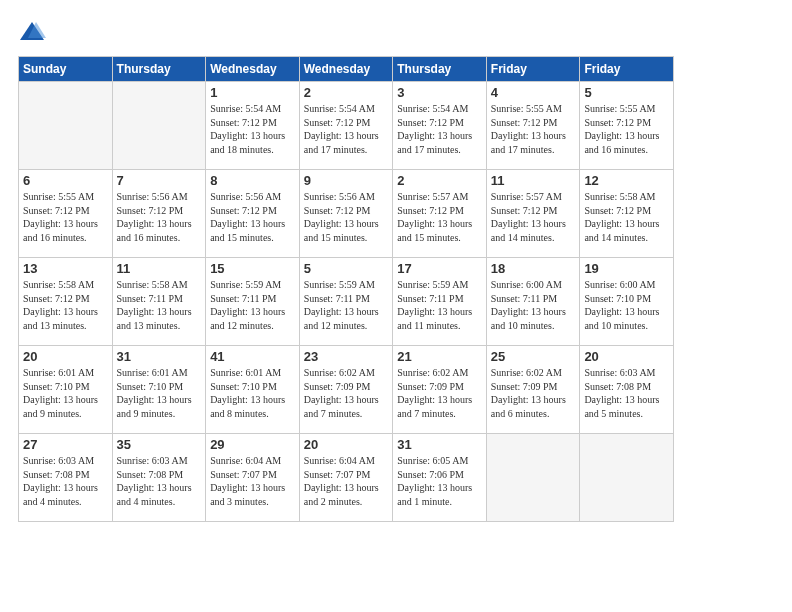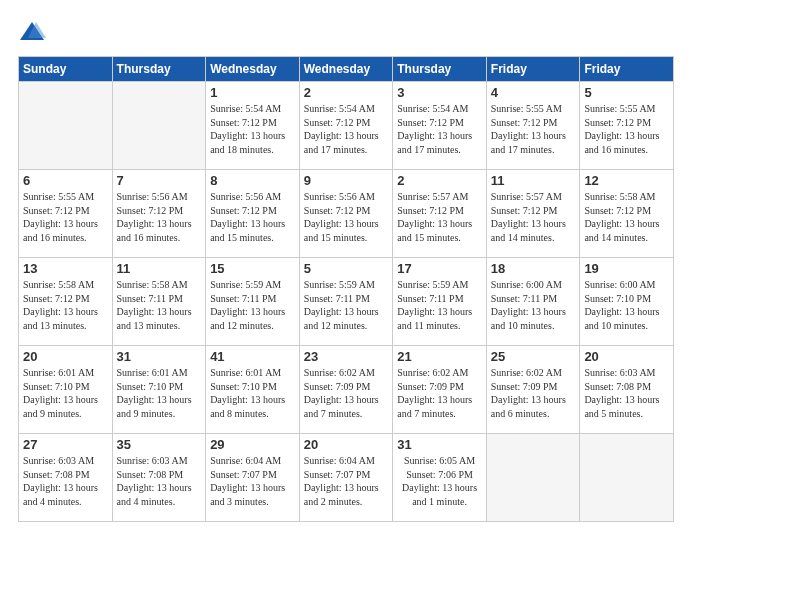--- a/index.html
+++ b/index.html
@@ -339,21 +339,21 @@
           </td>
           <td>
             <span class="day-num">20</span>
             <div class="day-info" style="white-space: pre-line;">Sunrise: 6:04 AM
 Sunset: 7:07 PM
 Daylight: 13 hours
 and 2 minutes.</div>
           </td>
           <td>
             <span class="day-num">31</span>
-            <div class="day-info" style="white-space: pre-line; text-align: center;">Sunrise: 6:05 AM
+            <div class="day-info" style="white-space: pre-line;">Sunrise: 6:05 AM
 Sunset: 7:06 PM
 Daylight: 13 hours
 and 1 minute.</div>
           </td>
           <td class="empty"></td>
           <td class="empty"></td>
         </tr>
       </tbody>
   </table>
 </div>

